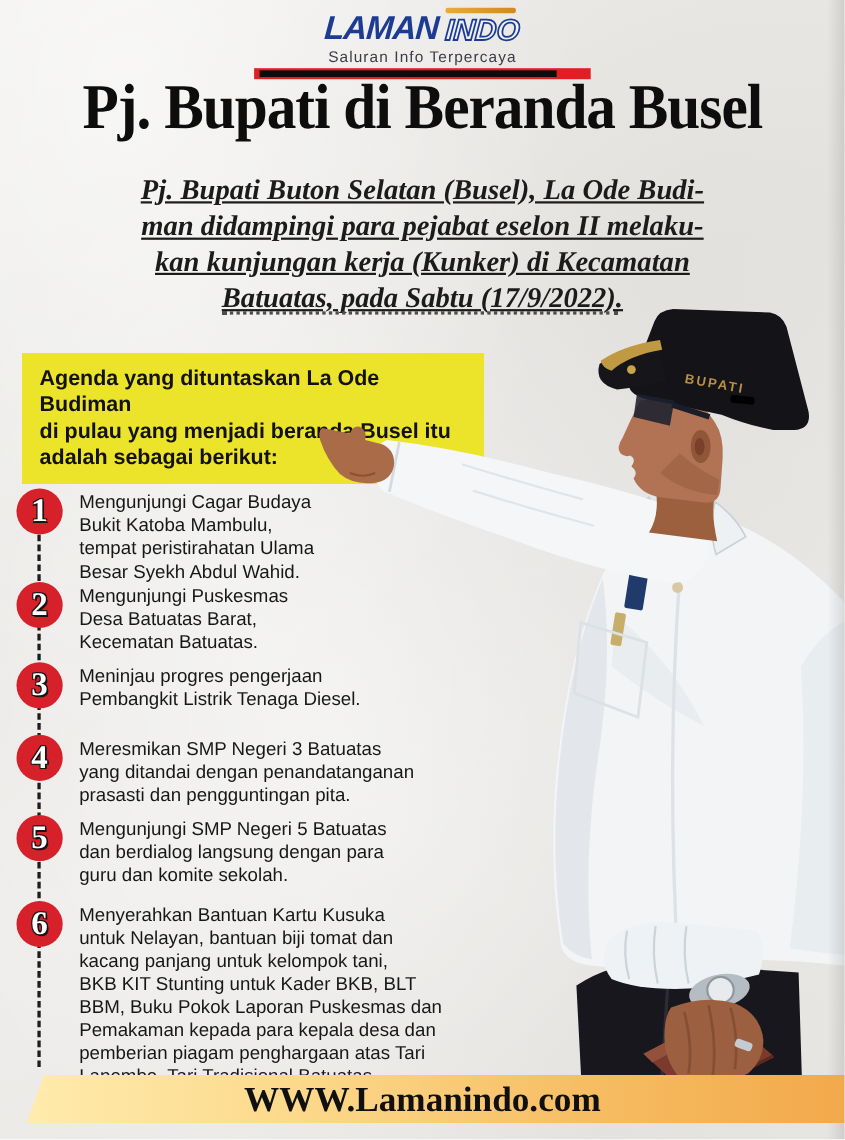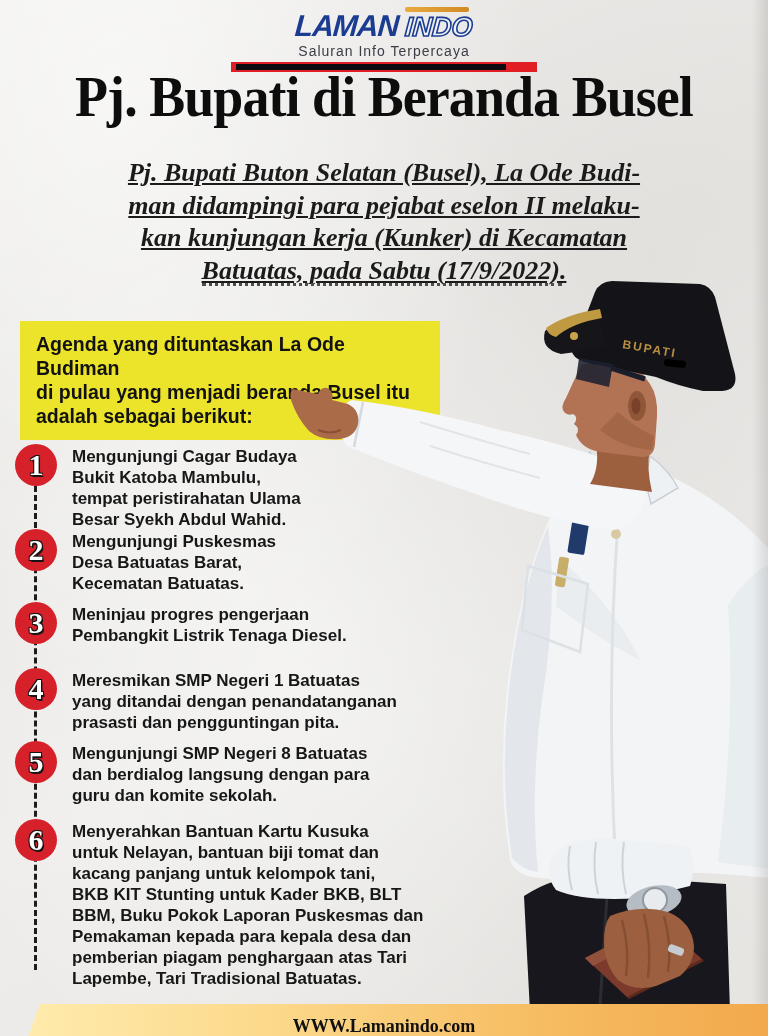--- a/index.html
+++ b/index.html
@@ -47,30 +47,30 @@
 
   
   .connector{position:absolute;left:34px;top:468px;height:502px;z-index:1;
     border-left:3px dashed #1d1d1d;}
   .item{position:absolute;left:0;z-index:2;}
   .num{position:absolute;left:15px;top:0;width:42px;height:42px;border-radius:50%;
     background:#d6202a;color:#fff;text-align:center;
     font-family:"Liberation Serif",serif;font-weight:bold;font-size:30px;line-height:42px;
     text-shadow:1.5px 1.5px 0 #151515,-1px -1px 0 #151515,1px -1px 0 #151515,-1px 1px 0 #151515;}
   .itext{position:absolute;left:72px;top:2px;width:402px;
-    font-weight:bold;font-size:17px;line-height:21px;color:#171717;white-space:pre-line;}
+    font-weight:normal;font-size:17px;line-height:21px;color:#171717;white-space:pre-line;}
 
   
   .photo-svg{position:absolute;inset:0;z-index:5;pointer-events:none;}
 
   
-  .footer{position:absolute;left:0;right:0;bottom:0;height:32px;z-index:8;text-align:center;
+  .footer{position:absolute;left:0;right:0;bottom:0;height:59px;z-index:8;text-align:center;
     background:linear-gradient(90deg,#ffedb0 0%,#fcd98b 35%,#f6bb60 72%,#f2a94c 100%);
     clip-path:polygon(40px 0,768px 0,768px 44px,24px 44px);
-    font-family:"Liberation Serif",serif;font-weight:bold;font-size:18px;line-height:44px;color:#101010;}
+    font-family:"Liberation Serif",serif;font-weight:bold;font-size:32px;line-height:44px;color:#101010;}
 </style>
 </head>
 <body>
 
 <div class="page">
 
   <div class="logo">
     <div class="logo-row">
       <span class="laman">LAMAN</span>
       <span class="indo-wrap">
@@ -110,27 +110,27 @@
 Desa Batuatas Barat,
 Kecematan Batuatas.</div>
   </div>
   <div class="item" style="top:602px;">
     <div class="num">3</div>
     <div class="itext">Meninjau progres pengerjaan
 Pembangkit Listrik Tenaga Diesel.</div>
   </div>
   <div class="item" style="top:668px;">
     <div class="num">4</div>
-    <div class="itext">Meresmikan SMP Negeri 1 Batuatas
+    <div class="itext">Meresmikan SMP Negeri 3 Batuatas
 yang ditandai dengan penandatanganan
 prasasti dan pengguntingan pita.</div>
   </div>
   <div class="item" style="top:741px;">
     <div class="num">5</div>
-    <div class="itext">Mengunjungi SMP Negeri 8 Batuatas
+    <div class="itext">Mengunjungi SMP Negeri 5 Batuatas
 dan berdialog langsung dengan para
 guru dan komite sekolah.</div>
   </div>
   <div class="item" style="top:819px;">
     <div class="num">6</div>
     <div class="itext">Menyerahkan Bantuan Kartu Kusuka
 untuk Nelayan, bantuan biji tomat dan
 kacang panjang untuk kelompok tani,
 BKB KIT Stunting untuk Kader BKB, BLT
 BBM, Buku Pokok Laporan Puskesmas dan

